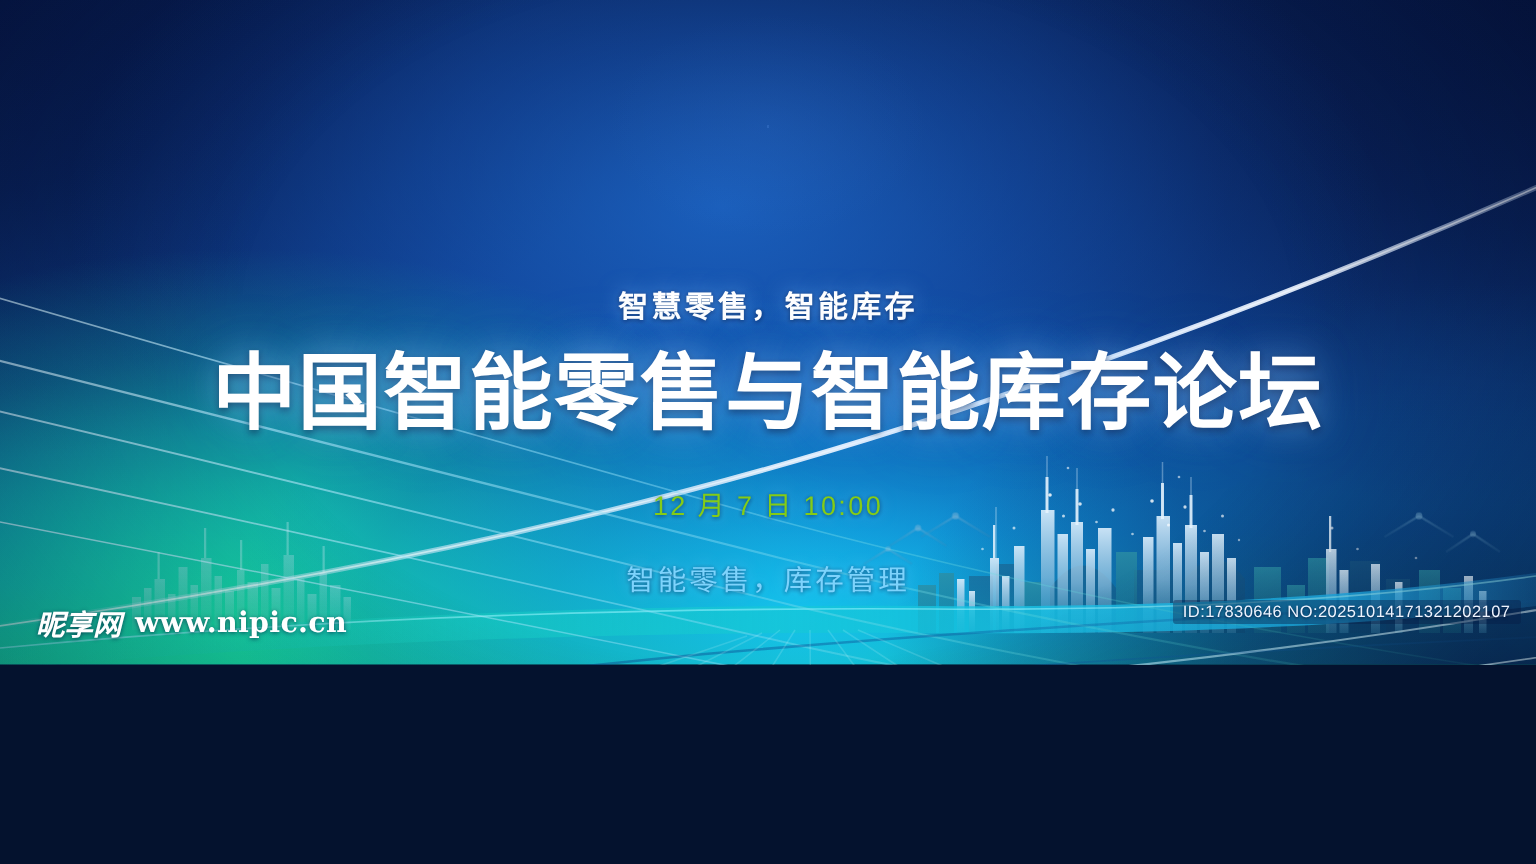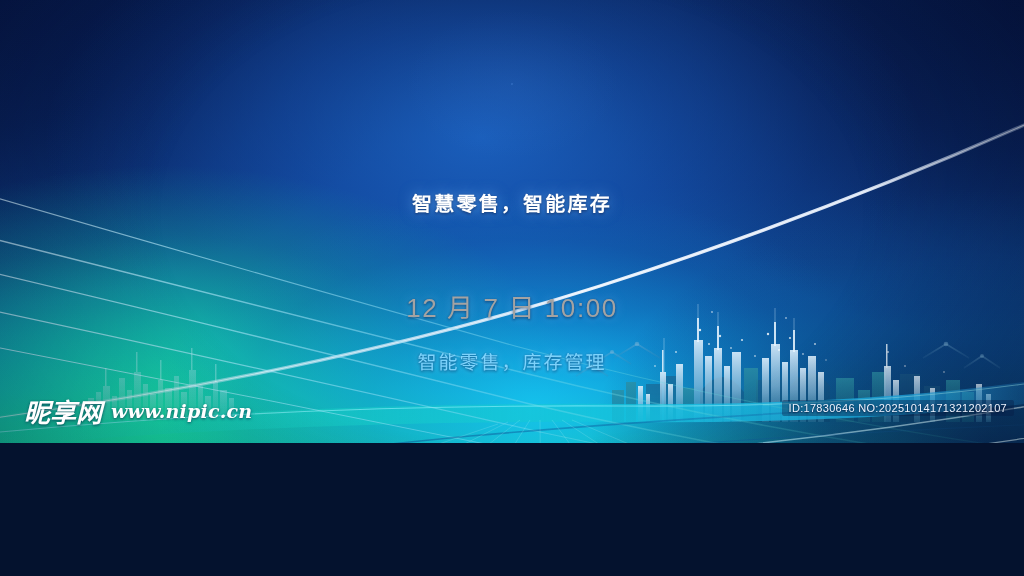--- a/index.html
+++ b/index.html
@@ -100,45 +100,45 @@
   .headline {
     margin-top:15px;
     font-size:56px; font-weight:700; color:#ffffff;
     letter-spacing:1px; line-height:1.08;
     text-shadow:
       0 0 22px rgba(150,205,255,0.50),
       0 0 46px rgba(80,160,255,0.30),
       0 2px 5px rgba(0,16,52,0.60);
   }
   .datetime {
-    margin-top:70px;
-    font-size:26px; font-weight:400; color:#a3a3a3;
+    margin-top:30px;
+    font-size:18px; font-weight:400; color:#84cc16;
     letter-spacing:1.6px;
     text-shadow:0 0 12px rgba(130,195,255,0.48), 0 1px 3px rgba(0,18,60,0.65);
   }
   .tagline {
     margin-top:23px;
     font-size:19px; font-weight:400; color:#7dd3fc;
     letter-spacing:2px;
     text-shadow:0 0 11px rgba(130,195,255,0.45), 0 1px 3px rgba(0,18,60,0.65);
   }
 
   
   .watermark {
     position:absolute; left:24px; bottom:14px;
     display:flex; align-items:center; gap:9px; z-index:40;
   }
   .wm-logo {
-    font-size:26px; font-weight:700; font-style:italic;
+    font-size:19px; font-weight:700; font-style:italic;
     color:#ffffff; letter-spacing:0px;
-    font-family:Liberation Sans, sans-serif;
+    font-family:Liberation Mono, monospace;
     text-shadow:0 1px 3px rgba(0,26,60,0.65);
   }
   .wm-url {
-    font-size:19px; font-weight:700; font-style:italic;
+    font-size:19px; font-weight:700; 
     color:#ffffff; letter-spacing:0.2px;
     font-family:"DejaVu Serif","Liberation Serif",serif;
     text-shadow:0 1px 3px rgba(0,26,60,0.65);
   }
   .idstrip {
     position:absolute; right:10px; bottom:27px; z-index:40;
     font-size:11px; color:#eef4ff; letter-spacing:0.3px;
     background:rgba(8,28,70,0.42);
     padding:2px 7px; border-radius:2px;
     font-family:"Liberation Sans","DejaVu Sans",sans-serif;
@@ -448,20 +448,21 @@
 
     <g fill="none">
       <path d="M -10 556 Q 260 518 560 506 Q 800 498 1040 486" stroke="url(#botLine)" stroke-width="1.1" opacity="0.45"></path>
     </g>
   </svg>
 
   <div class="bg-layer bg-vignette" style="z-index:25;"></div>
 
   <div class="content">
     <div class="kicker">智慧零售，智能库存</div>
+    <h1 class="headline">中国智能零售与智能库存论坛</h1>
     <div class="datetime">12 月 7 日 10:00</div>
     <div class="tagline">智能零售，库存管理</div>
   </div>
 
   <div class="watermark">
     <span class="wm-logo">昵享网</span>
     <span class="wm-url">www.nipic.cn</span>
   </div>
 
   <div class="idstrip">ID:17830646 NO:20251014171321202107</div>

